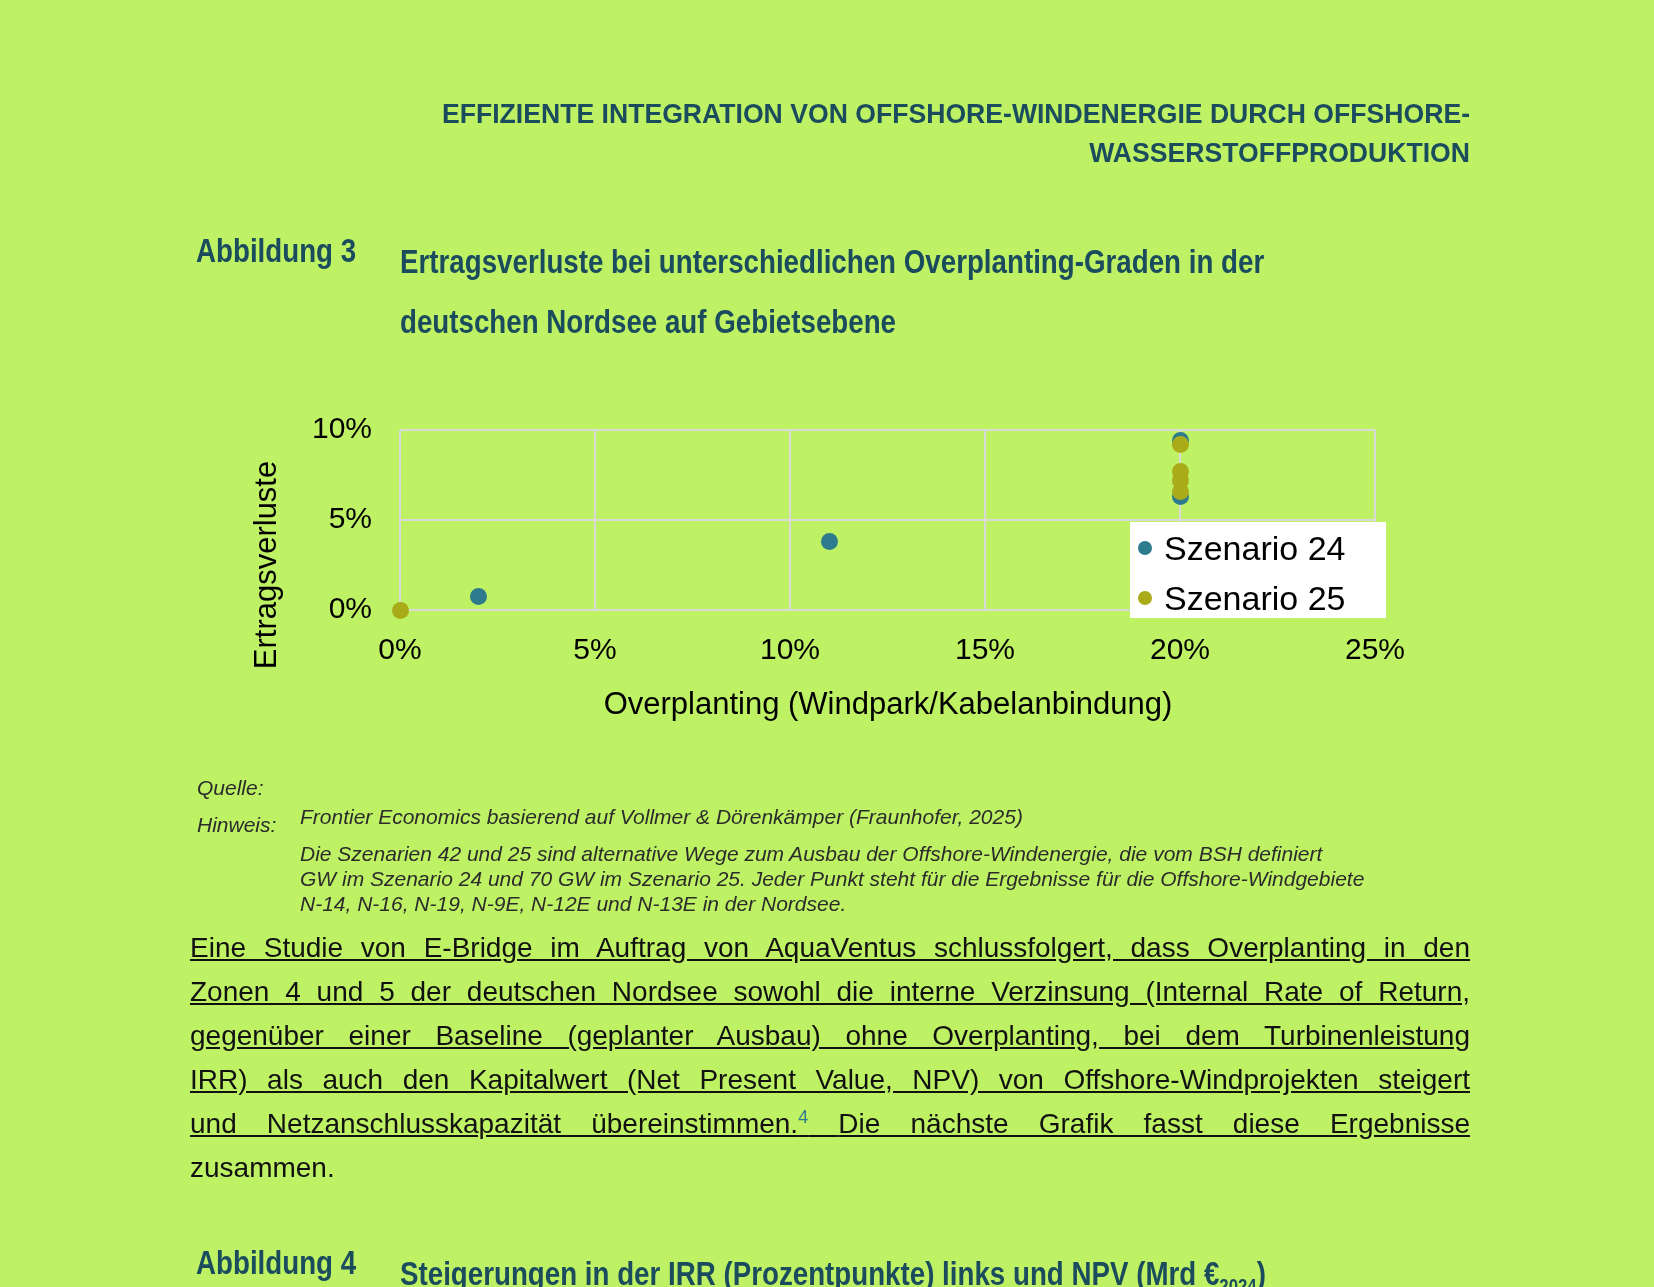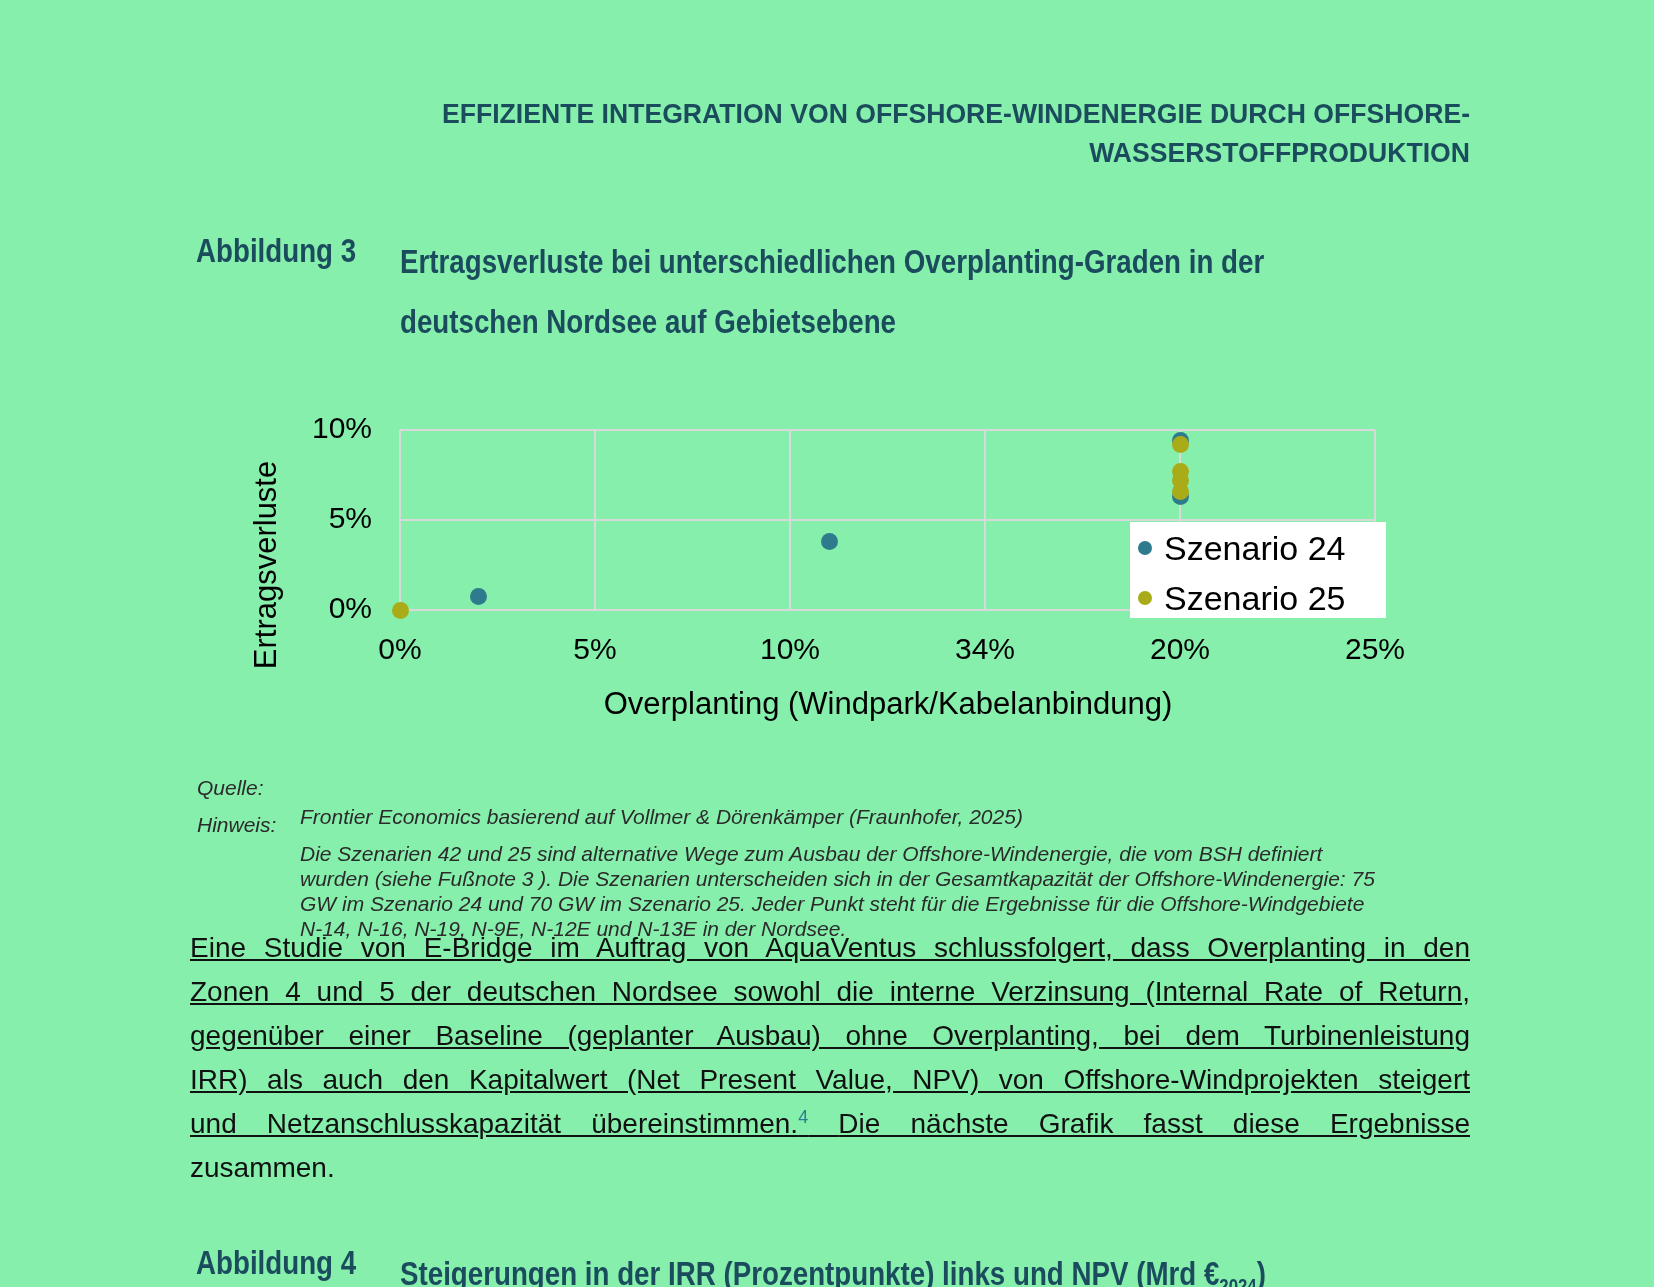--- a/index.html
+++ b/index.html
@@ -1,16 +1,16 @@
 <!DOCTYPE html>
 <html><head>
 <meta charset="utf-8">
 <style>
   html,body{margin:0;padding:0;background:#fff;}
-  .page{position:relative;width:1654px;height:1287px;background:#86efac;overflow:hidden;
+  .page{position:relative;width:1654px;height:1287px;background:#bef264;overflow:hidden;
         font-family:"Liberation Sans","DejaVu Sans",sans-serif;color:#000;}
   
   .doc-header{position:absolute;top:94px;right:184px;width:1100px;text-align:right;
               color:#1B4C5E;font-weight:bold;font-size:28px;line-height:39px;}
   .doc-header .hl{transform:scaleX(0.95);transform-origin:right top;white-space:nowrap;}
   
   .fig-label{position:absolute;left:196px;color:#1B4C5E;font-weight:bold;font-size:33px;
              transform:scaleX(0.84);transform-origin:left top;white-space:nowrap;}
   .fig-title{position:absolute;left:400px;color:#1B4C5E;font-weight:bold;font-size:33px;
              line-height:60px;transform:scaleX(0.84);transform-origin:left top;}
@@ -79,21 +79,21 @@
         <span>Szenario 24</span>
       </div>
       <div class="legend-row r2">
         <span class="legend-swatch" id="sw1" style="background: rgb(169, 172, 24);"></span>
         <span>Szenario 25</span>
       </div>
     </div>
   <div class="xtick" style="left: 340px;">0%</div>
       <div class="xtick" style="left: 535px;">5%</div>
       <div class="xtick" style="left: 730px;">10%</div>
-      <div class="xtick" style="left: 925px;">34%</div>
+      <div class="xtick" style="left: 925px;">15%</div>
       <div class="xtick" style="left: 1120px;">20%</div>
       <div class="xtick" style="left: 1315px;">25%</div>
       <div class="ytick" style="top: 591px;">0%</div>
       <div class="ytick" style="top: 501px;">5%</div>
       <div class="ytick" style="top: 411px;">10%</div>
       <div class="dot" style="left: 469.5px; top: 588px; background: rgb(46, 123, 142);"></div>
       <div class="dot" style="left: 820.5px; top: 533.1px; background: rgb(46, 123, 142);"></div>
       <div class="dot" style="left: 1171.5px; top: 432.3px; background: rgb(46, 123, 142);"></div>
       <div class="dot" style="left: 1171.5px; top: 488.1px; background: rgb(46, 123, 142);"></div>
       <div class="dot" style="left: 391.5px; top: 601.5px; background: rgb(169, 172, 24);"></div>
@@ -107,21 +107,20 @@
     <div class="src-label">Quelle:</div>
     <div class="src-content">
       <div>Frontier Economics basierend auf Vollmer &amp; Dörenkämper (Fraunhofer, 2025)</div>
     </div>
   </div>
 
   <div class="src-row hinweis">
     <div class="src-label">Hinweis:</div>
     <div class="src-content">
       <div>Die Szenarien 42 und 25 sind alternative Wege zum Ausbau der Offshore-Windenergie, die vom BSH definiert</div>
-      <div>wurden (siehe Fußnote 3 ). Die Szenarien unterscheiden sich in der Gesamtkapazität der Offshore-Windenergie: 75</div>
       <div>GW im Szenario 24 und 70 GW im Szenario 25. Jeder Punkt steht für die Ergebnisse für die Offshore-Windgebiete</div>
       <div>N-14, N-16, N-19, N-9E, N-12E und N-13E in der Nordsee.</div>
     </div>
   </div>
 
   <div class="body-par">
     <div class="bline j">Eine Studie von E-Bridge im Auftrag von AquaVentus schlussfolgert, dass Overplanting in den</div>
     <div class="bline j">Zonen 4 und 5 der deutschen Nordsee sowohl die interne Verzinsung (Internal Rate of Return,</div>
     <div class="bline j">gegenüber einer Baseline (geplanter Ausbau) ohne Overplanting, bei dem Turbinenleistung</div>
     <div class="bline j">IRR) als auch den Kapitalwert (Net Present Value, NPV) von Offshore-Windprojekten steigert</div>

